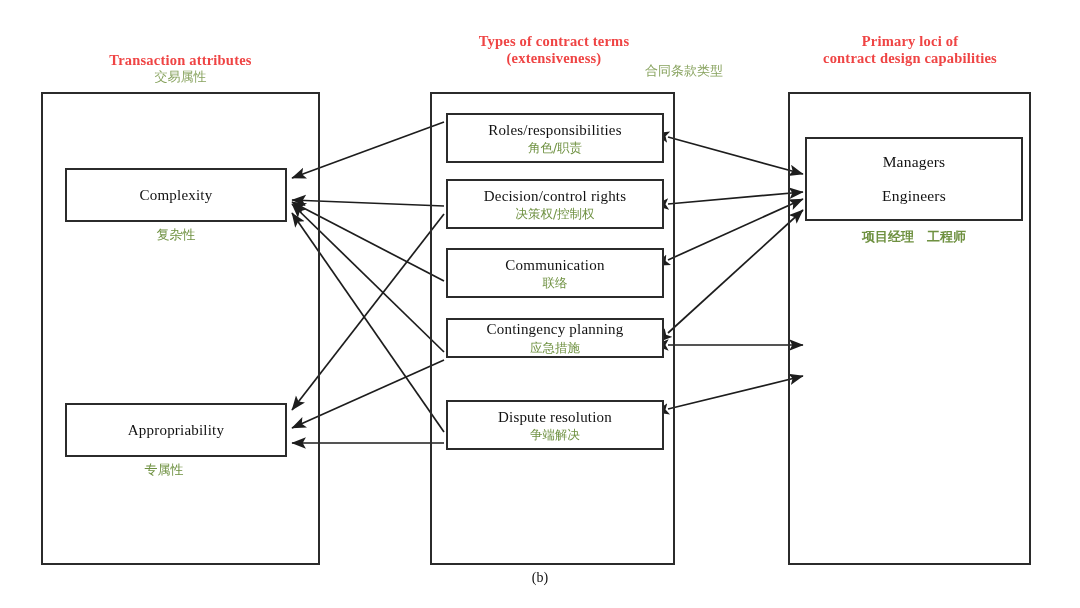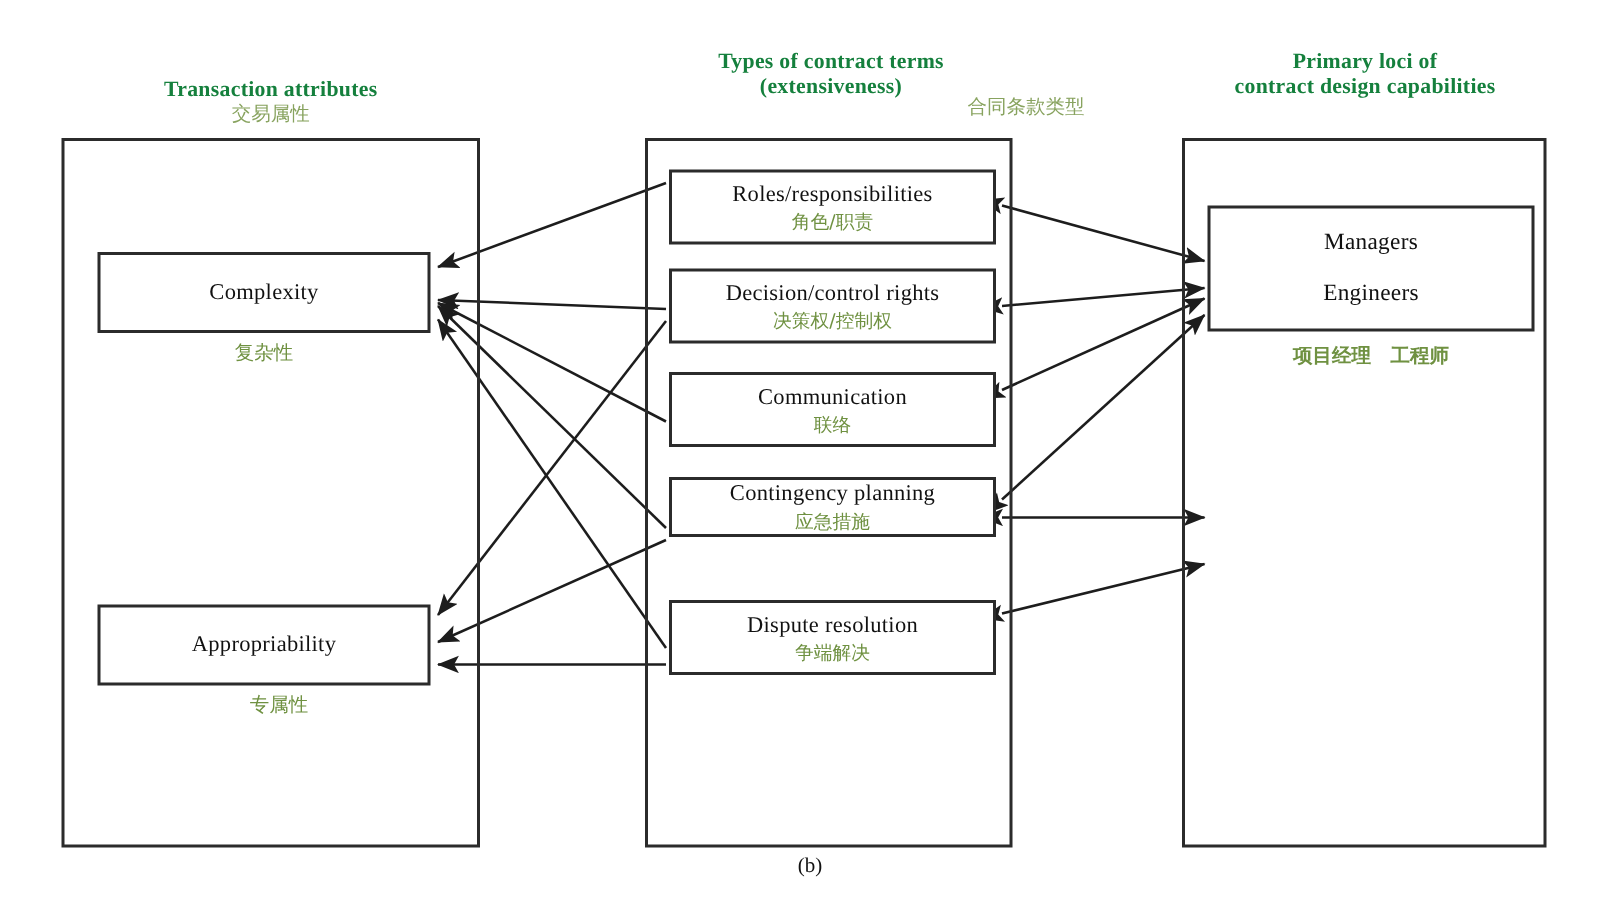--- a/index.html
+++ b/index.html
@@ -27,21 +27,21 @@
   #col-mid{left:430px;top:92px;width:245px;height:473px;}
   #col-right{left:788px;top:92px;width:243px;height:473px;}
 
   
   .hdr{position:absolute;z-index:4;text-align:center;}
   .hdr .en{
     font-weight:bold;
     font-size:14.5px;
     line-height:17px;
     letter-spacing:.2px;
-    color:#15803d;
+    color:#ef4444;
     white-space:nowrap;
   }
   .hdr .zh{
     font-family:"DejaVu Sans", sans-serif;
     font-size:13px;
     line-height:16px;
     color:#88a35f;
     white-space:nowrap;
   }
   #hdr-left{left:41px;top:52px;width:279px;}
@@ -76,21 +76,21 @@
   .sub{
     position:absolute;z-index:3;text-align:center;
     font-family:"DejaVu Sans", sans-serif;
     font-size:13px;color:#6f9141;white-space:nowrap;
   }
 
   
   #n-complexity{left:65px;top:168px;width:222px;height:54px;}
   #n-complexity-sub{left:65px;top:226px;width:222px;}
   #n-approp{left:65px;top:403px;width:222px;height:54px;}
-  #n-approp-sub{left:75px;top:461px;width:222px;}
+  #n-approp-sub{left:53px;top:461px;width:222px;}
 
   
   #n-roles{left:446px;top:113px;width:218px;height:50px;}
   #n-decision{left:446px;top:179px;width:218px;height:50px;}
   #n-comm{left:446px;top:248px;width:218px;height:50px;}
   #n-conting{left:446px;top:318px;width:218px;height:40px;justify-content:space-between;}
   #n-dispute{left:446px;top:400px;width:218px;height:50px;}
 
   
   #n-managers{left:805px;top:137px;width:218px;height:84px;}

